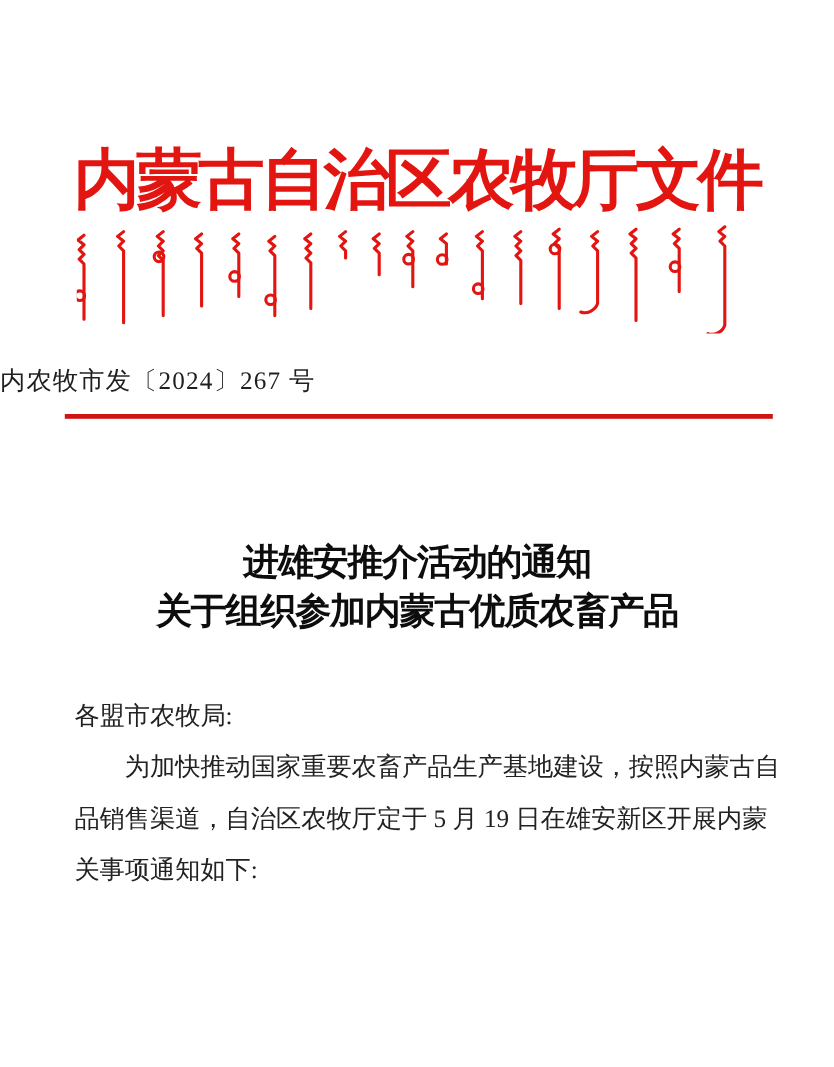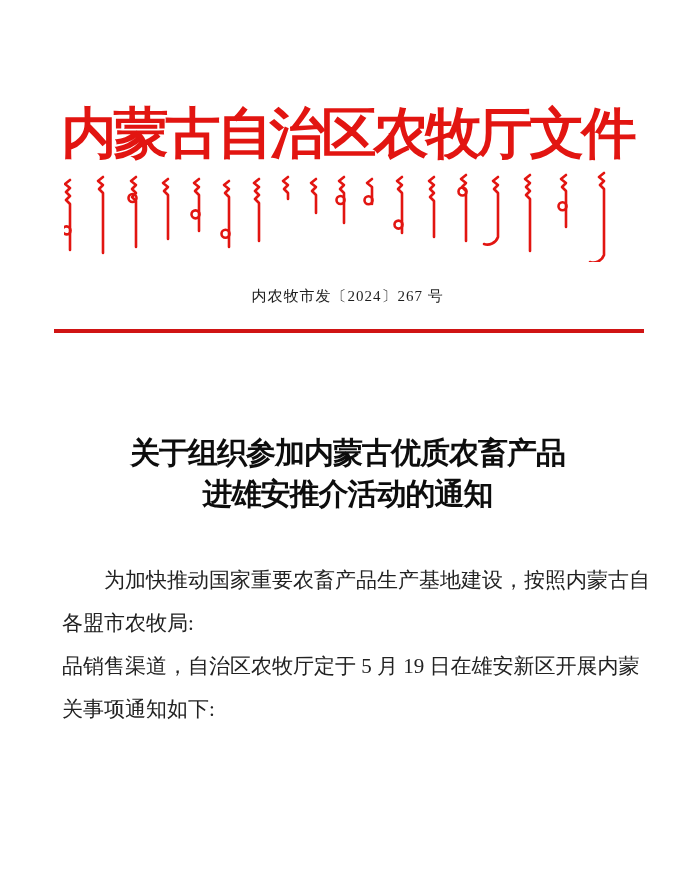--- a/index.html
+++ b/index.html
@@ -3,21 +3,21 @@
 <meta charset="utf-8">
 <style>
   html, body { margin: 0; padding: 0; background: #ffffff; }
   .page {
     position: relative;
     width: 695px;
     height: 823px;
     background: #ffffff;
     font-family: "Liberation Serif", "DejaVu Serif", serif;
     overflow: hidden;
-    margin: 0 auto;
+    margin: 16px auto;
   }
   .org-header-title {
     position: absolute;
     top: 100px;
     left: 0;
     width: 100%;
     text-align: center;
     font-size: 55px;
     line-height: 68px;
     font-weight: 700;
@@ -36,22 +36,22 @@
     stroke-width: 2.6;
     fill: none;
     stroke-linecap: round;
     stroke-linejoin: round;
   }
   .doc-number {
     position: absolute;
     top: 287px;
     left: 0;
     width: 100%;
-    text-align: center;
-    font-size: 15px;
+    text-align: left;
+    font-size: 21px;
     letter-spacing: 1px;
     color: #1f1f1f;
     white-space: nowrap;
   }
   .red-divider {
     position: absolute;
     top: 329px;
     left: 54px;
     width: 590px;
     height: 4px;
@@ -125,26 +125,26 @@
       <path d="M 502 5 l -5 4 l 5 4 l -4 4 l 4 4 L 502 57"></path>
       <circle cx="498.5" cy="36.2" r="4"></circle>
       <path d="M 540 3 l -5 4 l 5 4 l -4 4 l 4 4 L 540 85 c -2 6 -9 9 -14 7"></path>
     </svg>
 
   <div class="doc-number">内农牧市发〔2024〕267 号</div>
 
   <div class="red-divider"></div>
 
   <div class="document-title">
+    <div>进雄安推介活动的通知</div>
     <div>关于组织参加内蒙古优质农畜产品</div>
-    <div>进雄安推介活动的通知</div>
   </div>
 
   <div class="body-block">
+    <div class="para-line">各盟市农牧局:</div>
     <div class="para-line indent">为加快推动国家重要农畜产品生产基地建设，按照内蒙古自</div>
-    <div class="para-line">各盟市农牧局:</div>
     <div class="para-line">品销售渠道，自治区农牧厅定于 5 月 19 日在雄安新区开展内蒙</div>
     <div class="para-line">关事项通知如下:</div>
   </div>
 
   <div class="page-number">- 1 -</div>
 
 </div>
 
 </body></html>

